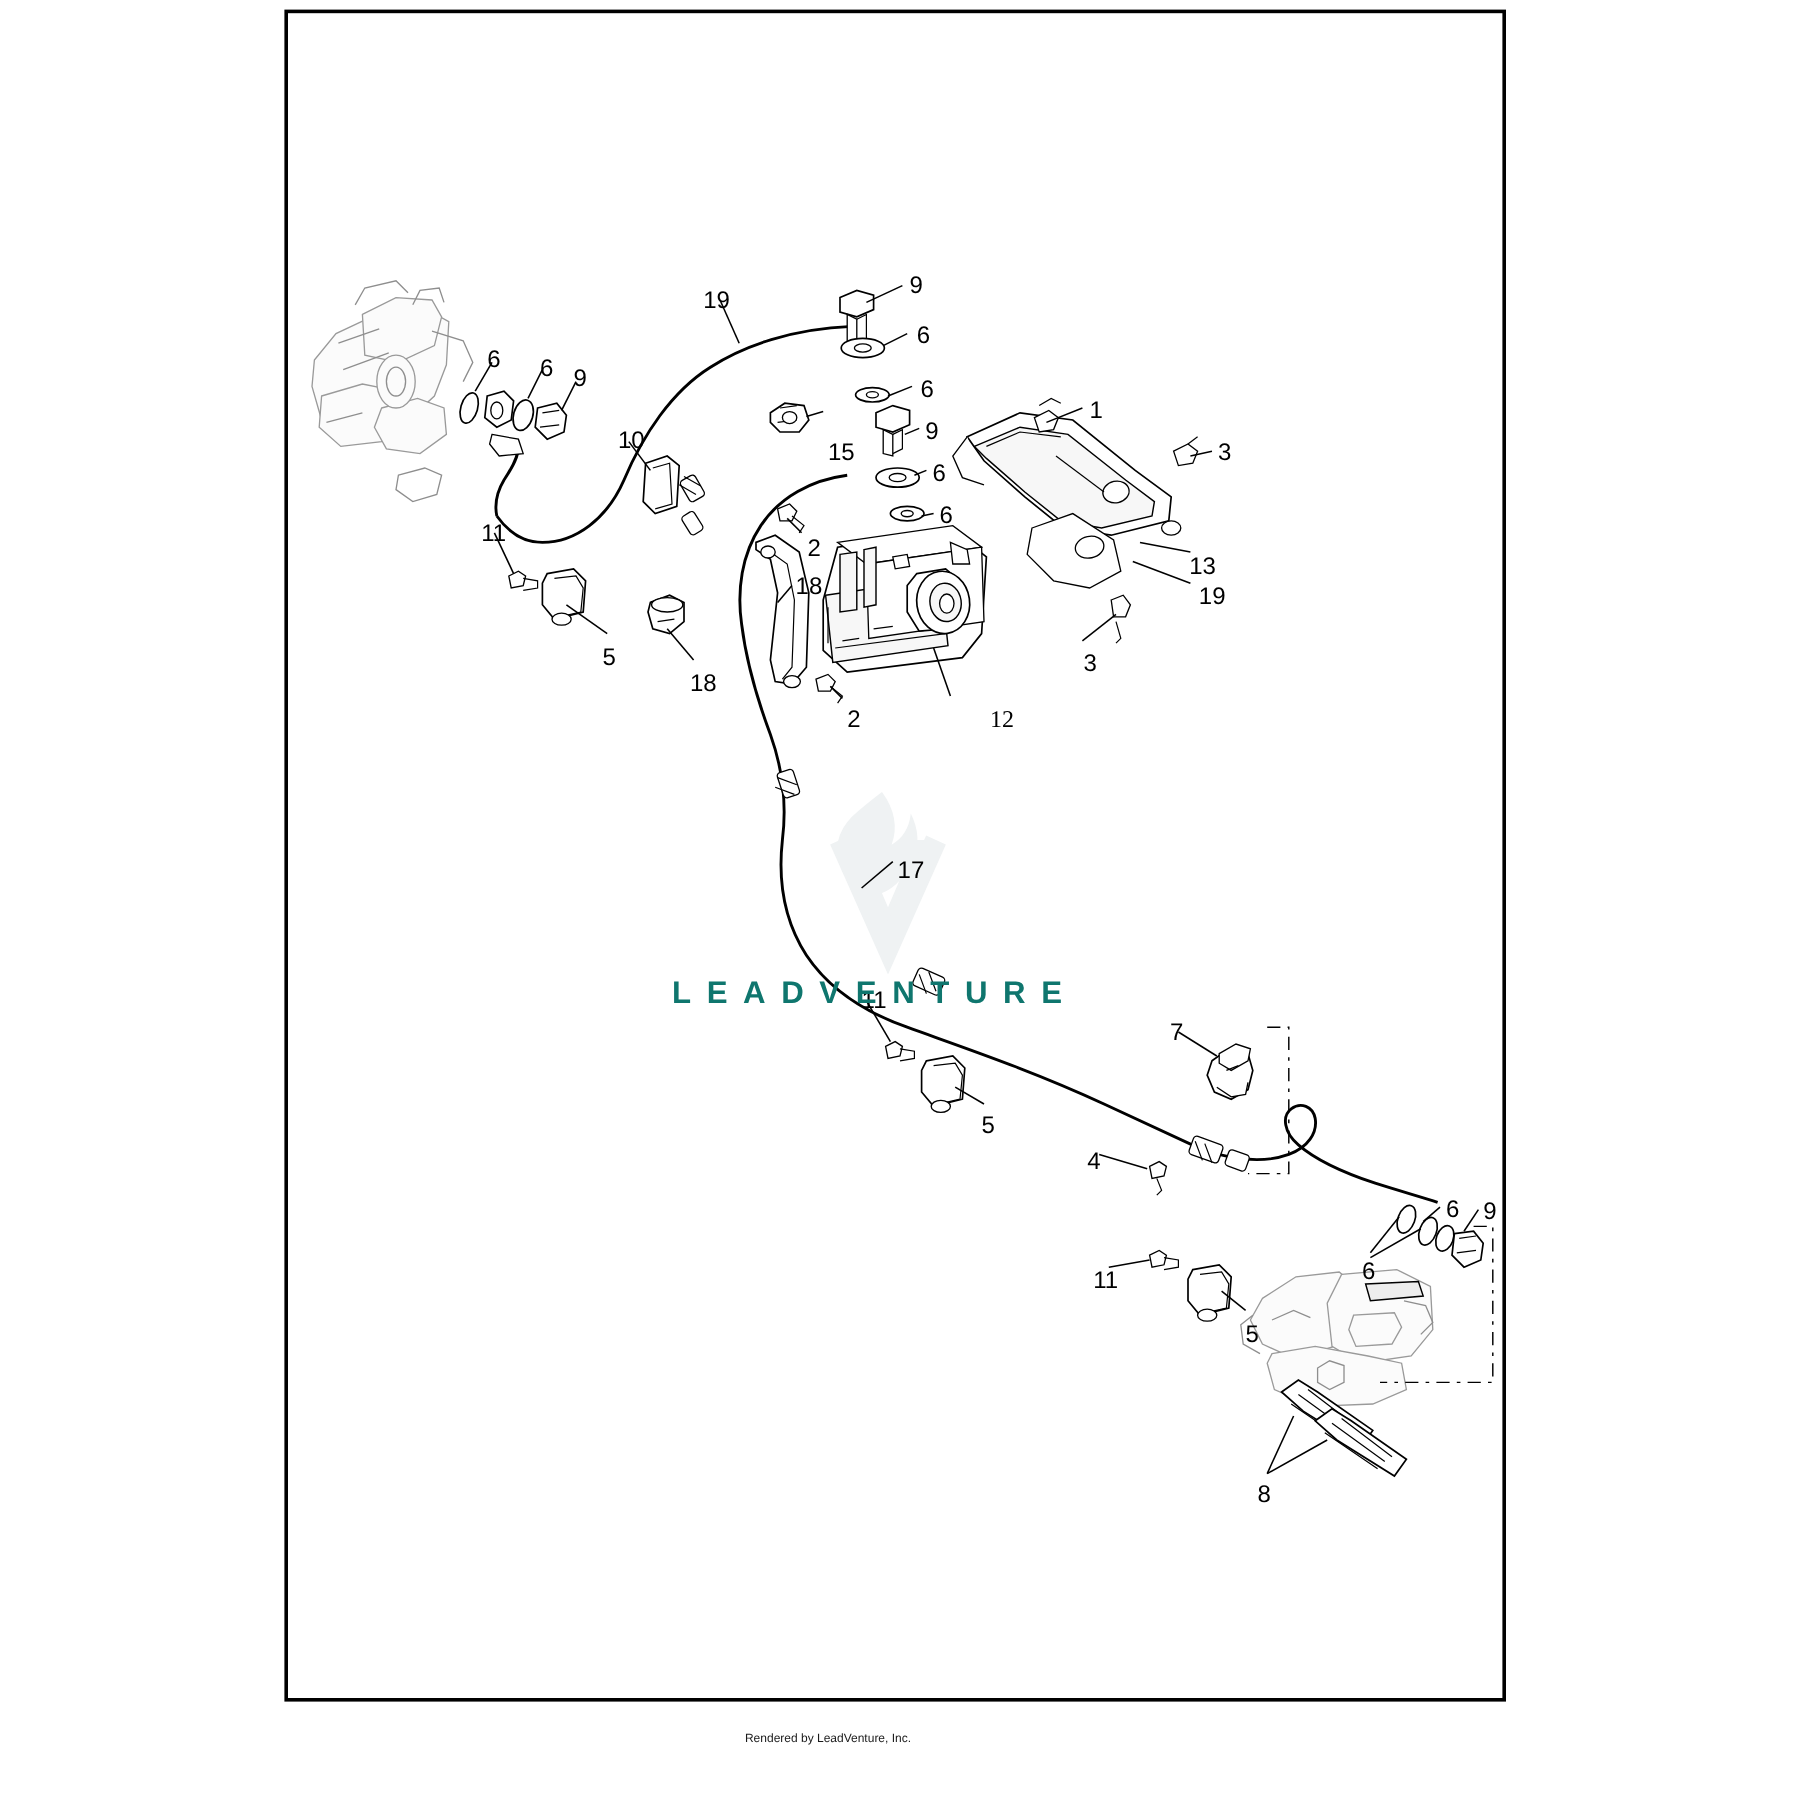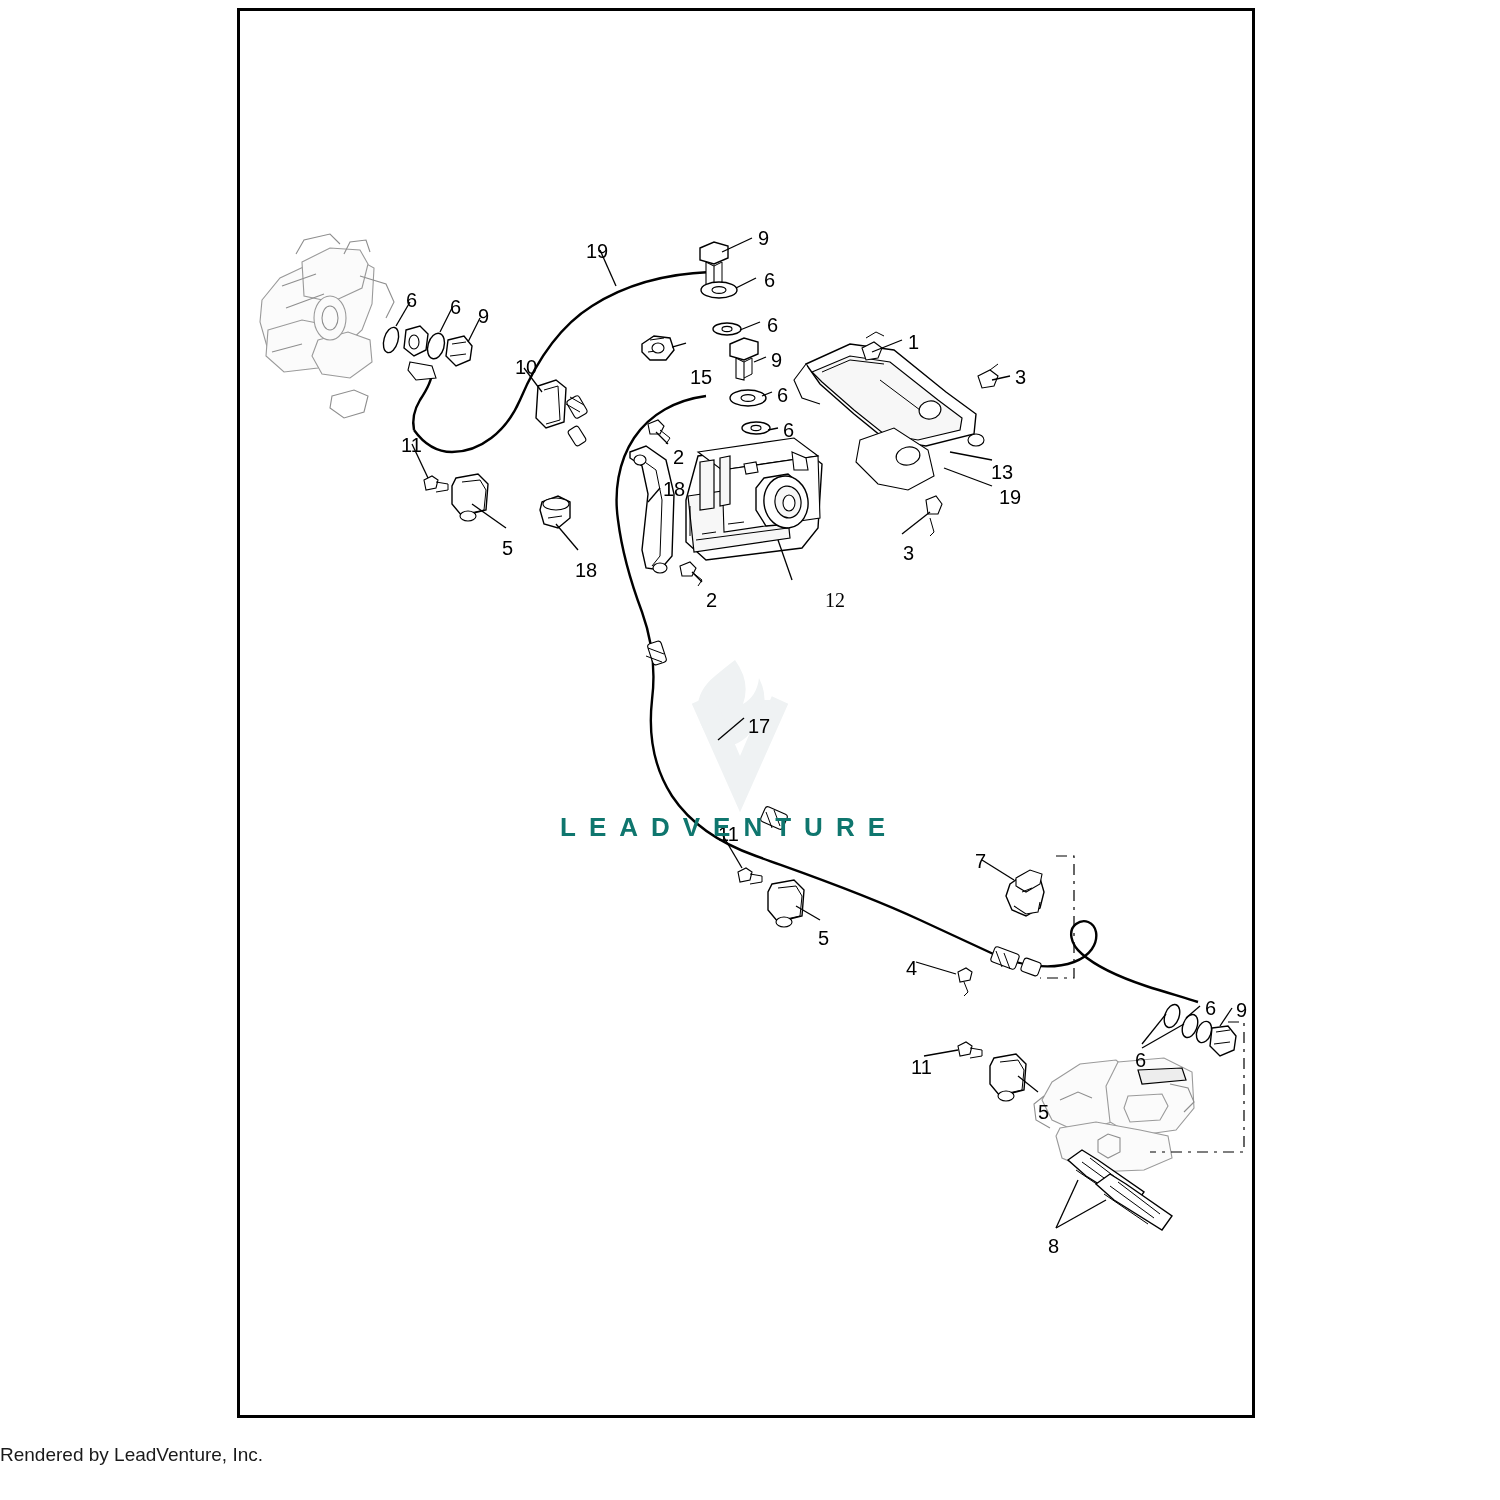--- a/index.html
+++ b/index.html
@@ -44,22 +44,22 @@
     color: #000;
     font-family: "Liberation Sans", sans-serif;
     line-height: 1;
     white-space: nowrap;
   }
   #footer {
     position: absolute;
     left: 0;
     top: 1444px;
     width: 1380px;
-    text-align: left;
-    font-size: 19px;
+    text-align: center;
+    font-size: 10px;
     color: #1a1a1a;
     font-family: "Liberation Sans", sans-serif;
   }
   .wm {
     position: absolute;
     color: #eceff1;
     font-weight: bold;
     user-select: none;
   }
   #wm-text {

